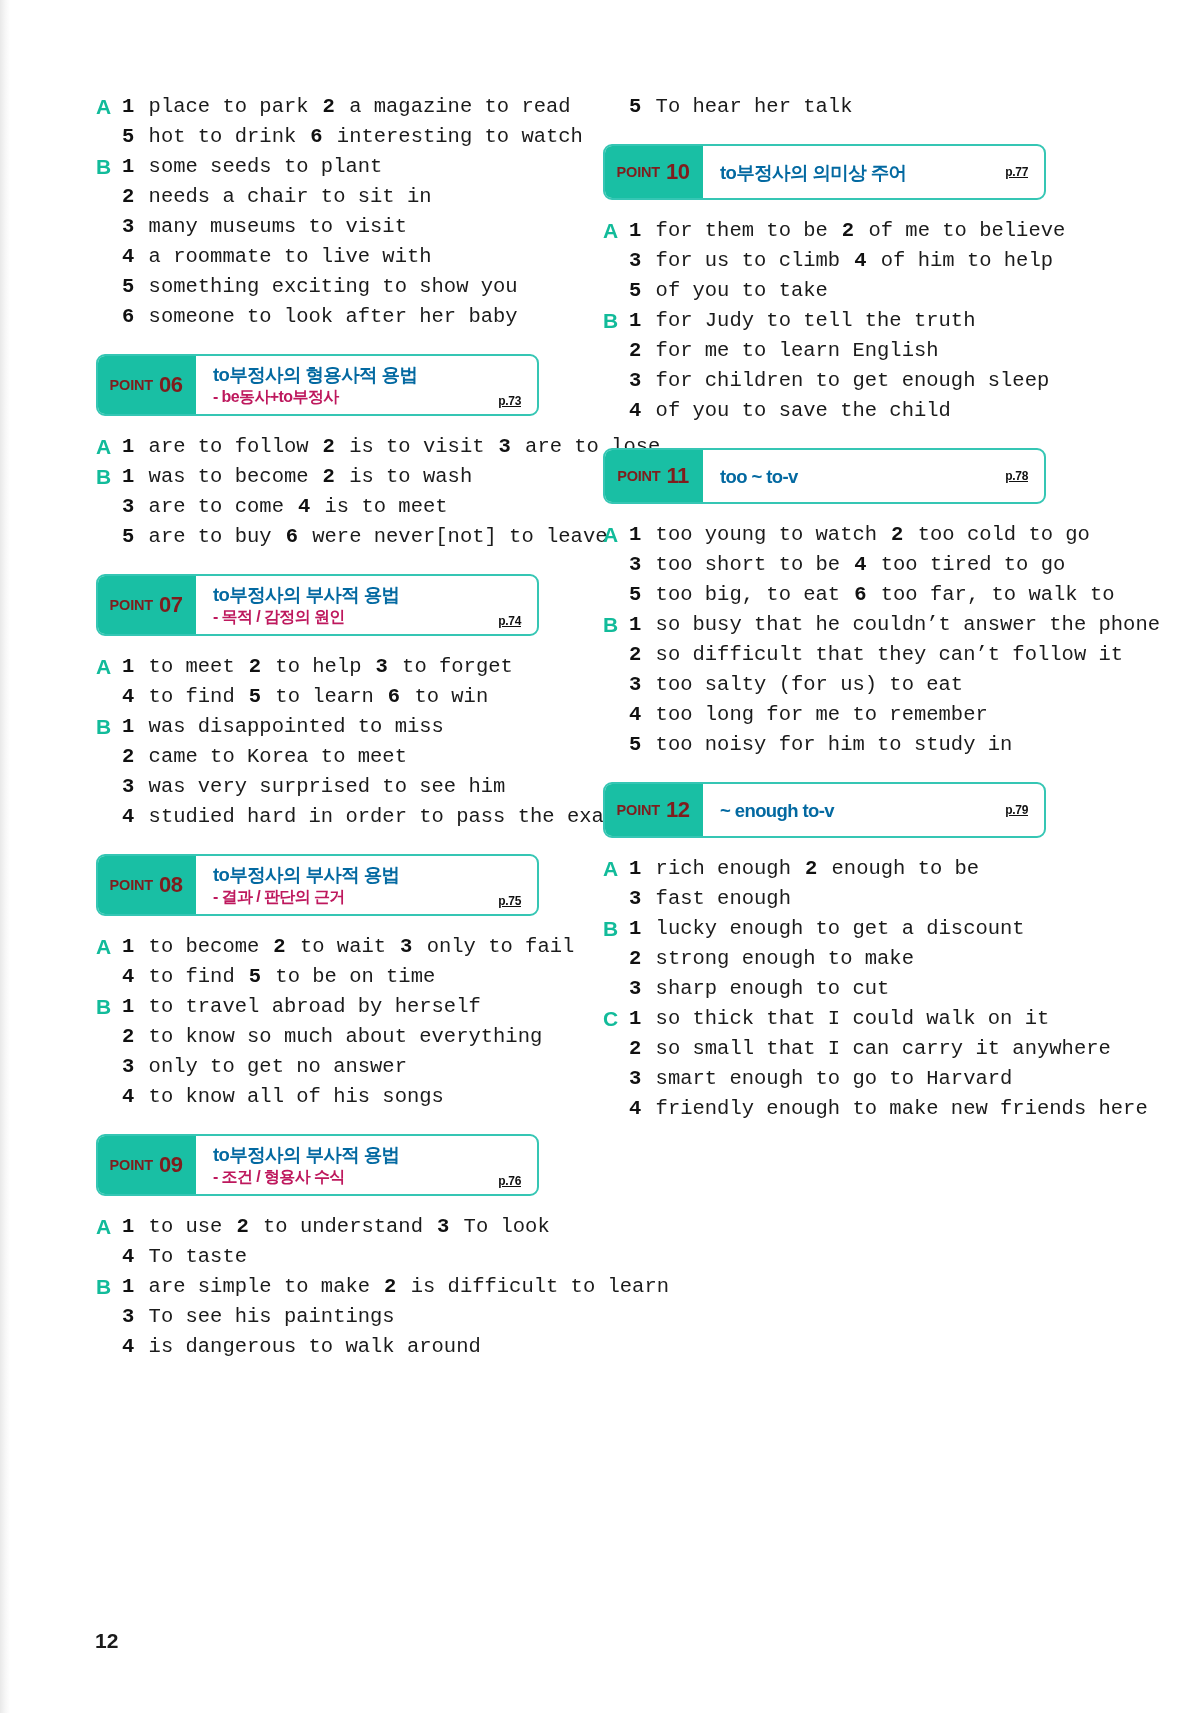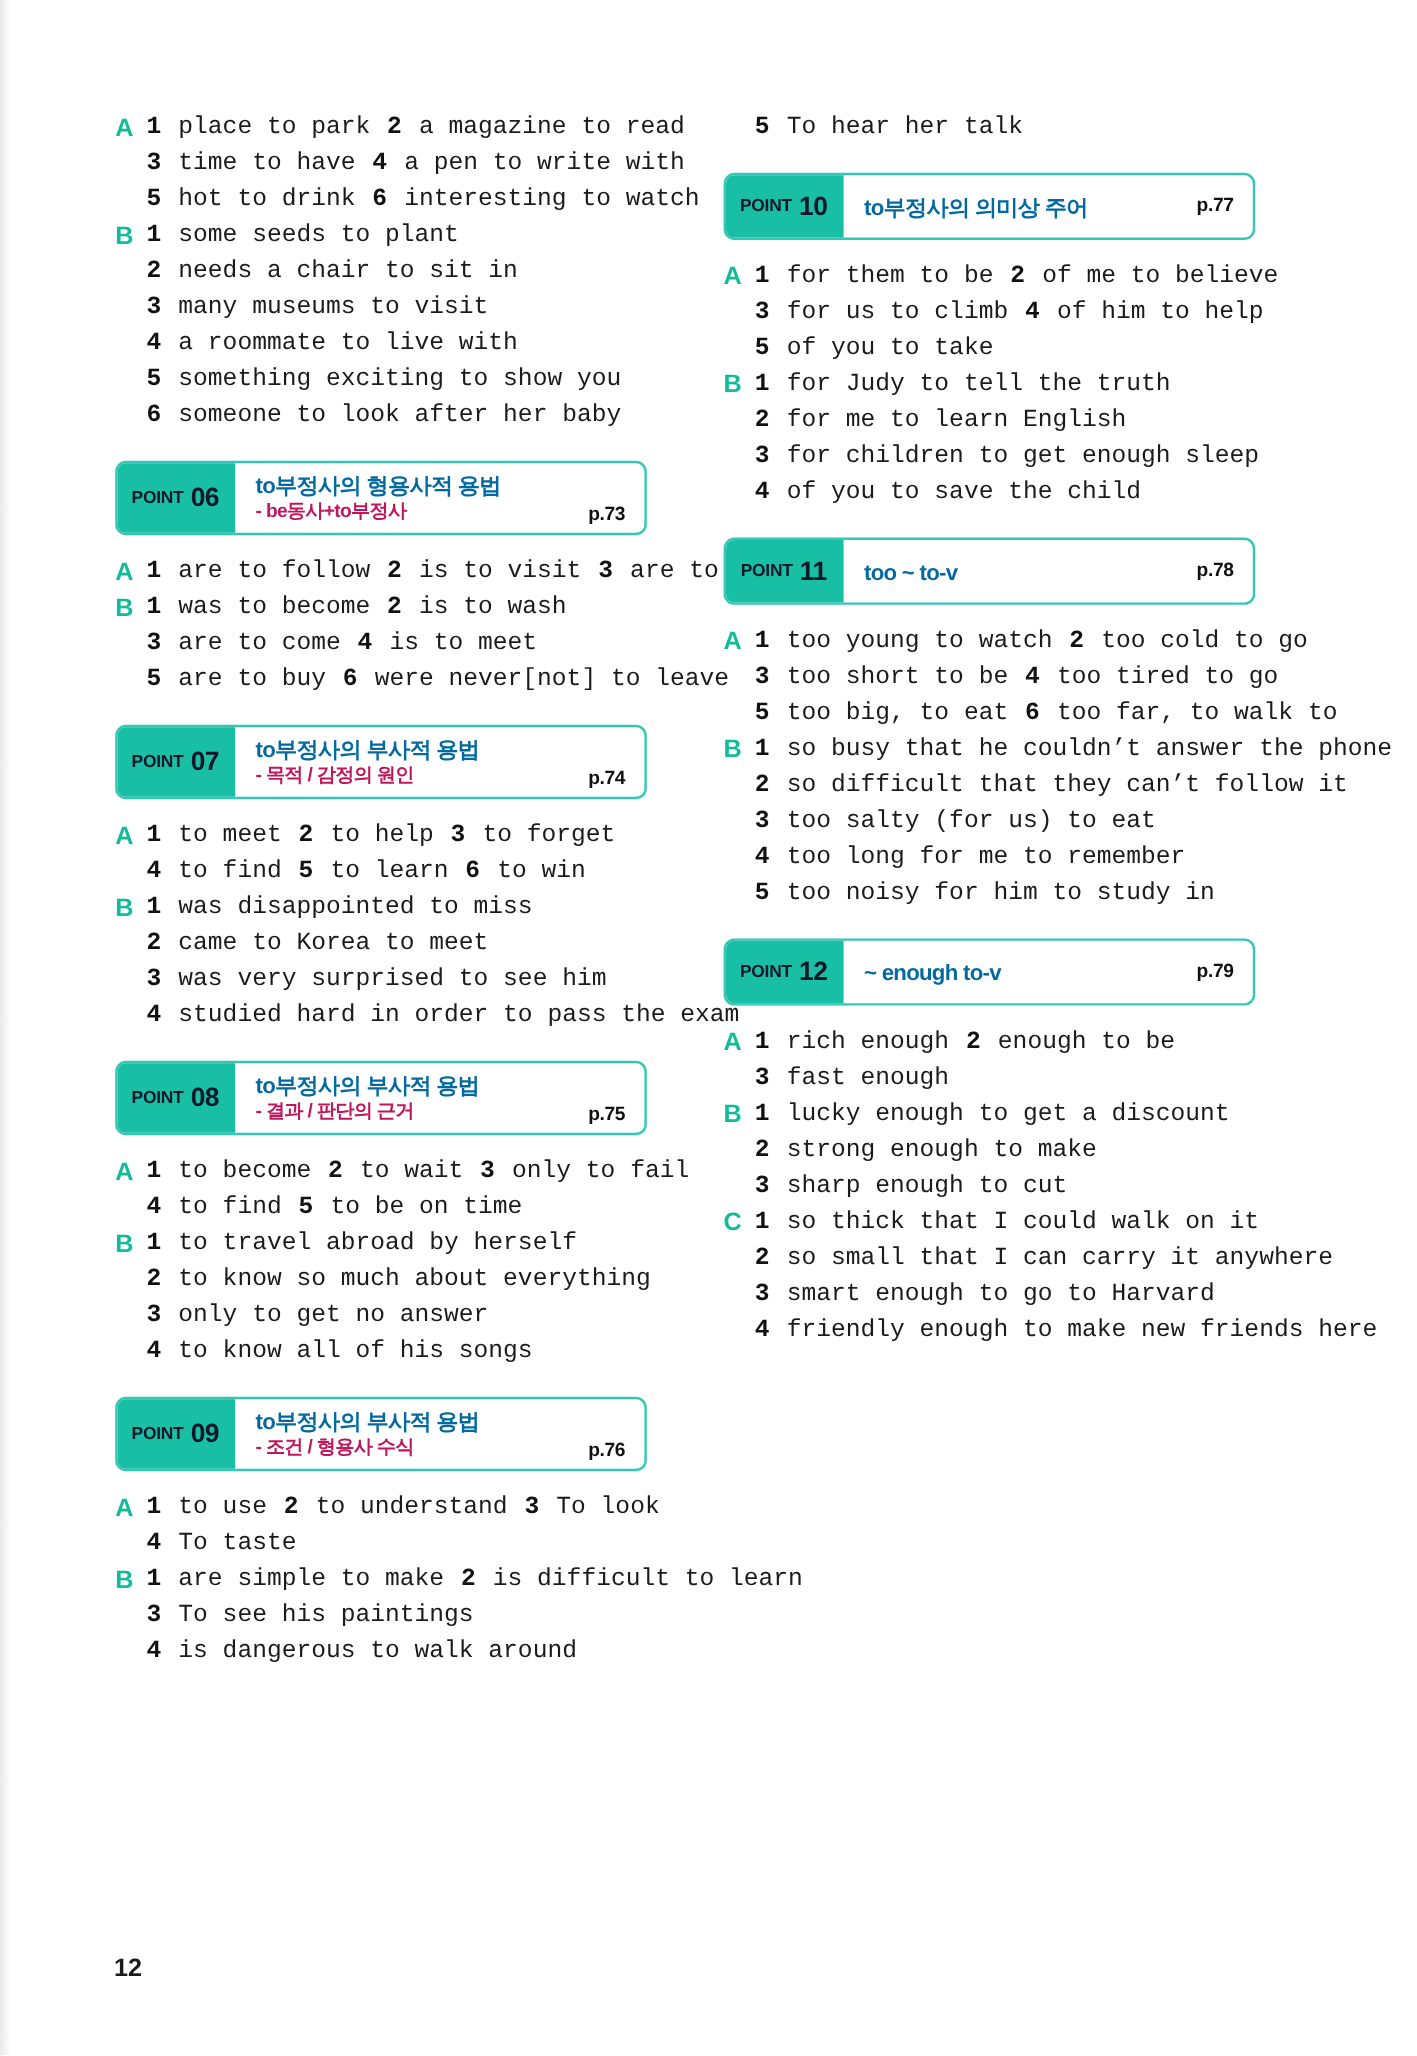--- a/index.html
+++ b/index.html
@@ -99,21 +99,21 @@
     align-items: stretch;
     box-sizing: border-box;
     overflow: hidden;
   }
   .point-box.tall {
     height: 62px;
   }
   .point-tab {
     flex: 0 0 100px;
     background: #19bfa4;
-    color: #0f172a;
+    color: #7f1d1d;
     display: flex;
     align-items: center;
     justify-content: center;
     gap: 6px;
     box-sizing: border-box;
     border-radius: 7px 0 0 7px;
     margin: -2px 0 -2px -2px;
     padding: 0 4px;
   }
   .point-tab .pt-word {
@@ -151,24 +151,25 @@
     letter-spacing: -0.6px;
     line-height: 21px;
     white-space: nowrap;
   }
   .point-sub:empty {
     display: none;
   }
   .point-page {
     position: absolute;
     right: 16px;
-    font-size: 16px;
+    font-size: 12px;
     font-weight: bold;
     color: #111111;
     letter-spacing: -0.3px;
+    text-decoration: underline;
   }
   .point-page.two-line {
     bottom: 6px;
   }
   .point-page.one-line {
     top: 50%;
     transform: translateY(-50%);
   }
 
   
@@ -189,24 +190,20 @@
 
   <div class="columns">
     <div class="col left" id="col-left">
         <div class="ans-group">
           <div class="ans-row">
             <div class="marker">A</div>
             <div class="items"><span class="num">1</span><span class="txt"> place to park</span><span class="gap"></span><span class="num">2</span><span class="txt"> a magazine to read</span></div>
           </div>
           <div class="ans-row">
             <div class="marker blank"></div>
-            <div class="items"><span class="num">3</span><span class="txt"> time to have</span><span class="gap"></span><span class="num">4</span><span class="txt"> a pen to write with</span></div>
-          </div>
-          <div class="ans-row">
-            <div class="marker blank"></div>
             <div class="items"><span class="num">5</span><span class="txt"> hot to drink</span><span class="gap"></span><span class="num">6</span><span class="txt"> interesting to watch</span></div>
           </div>
           <div class="ans-row">
             <div class="marker">B</div>
             <div class="items"><span class="num">1</span><span class="txt"> some seeds to plant</span></div>
           </div>
           <div class="ans-row">
             <div class="marker blank"></div>
             <div class="items"><span class="num">2</span><span class="txt"> needs a chair to sit in</span></div>
           </div>

